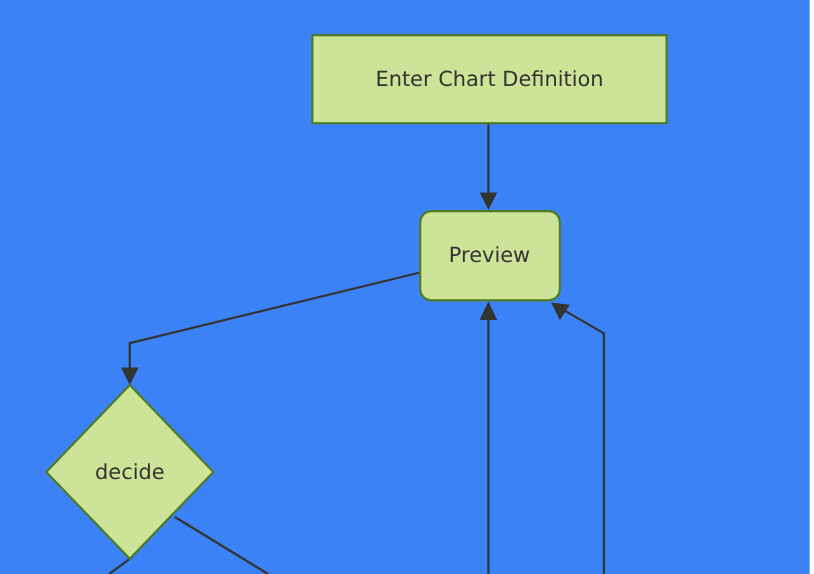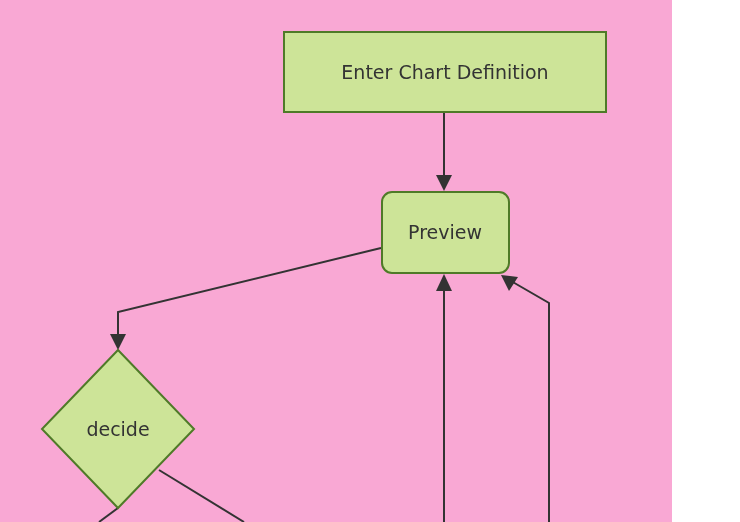--- a/index.html
+++ b/index.html
@@ -6,23 +6,23 @@
   html, body {
     margin: 0;
     padding: 0;
     background: #ffffff;
   }
   body {
     font-family: "DejaVu Sans", "Liberation Sans", sans-serif;
   }
   #canvas {
     position: relative;
-    width: 672px;
+    width: 736px;
     height: 522px;
-    background: #f9a8d4;
+    background: #3b82f6;
     overflow: hidden;
   }
   #flow-svg {
     position: absolute;
     top: 0;
     left: 0;
     width: 740px;
     height: 522px;
     display: block;
   }

